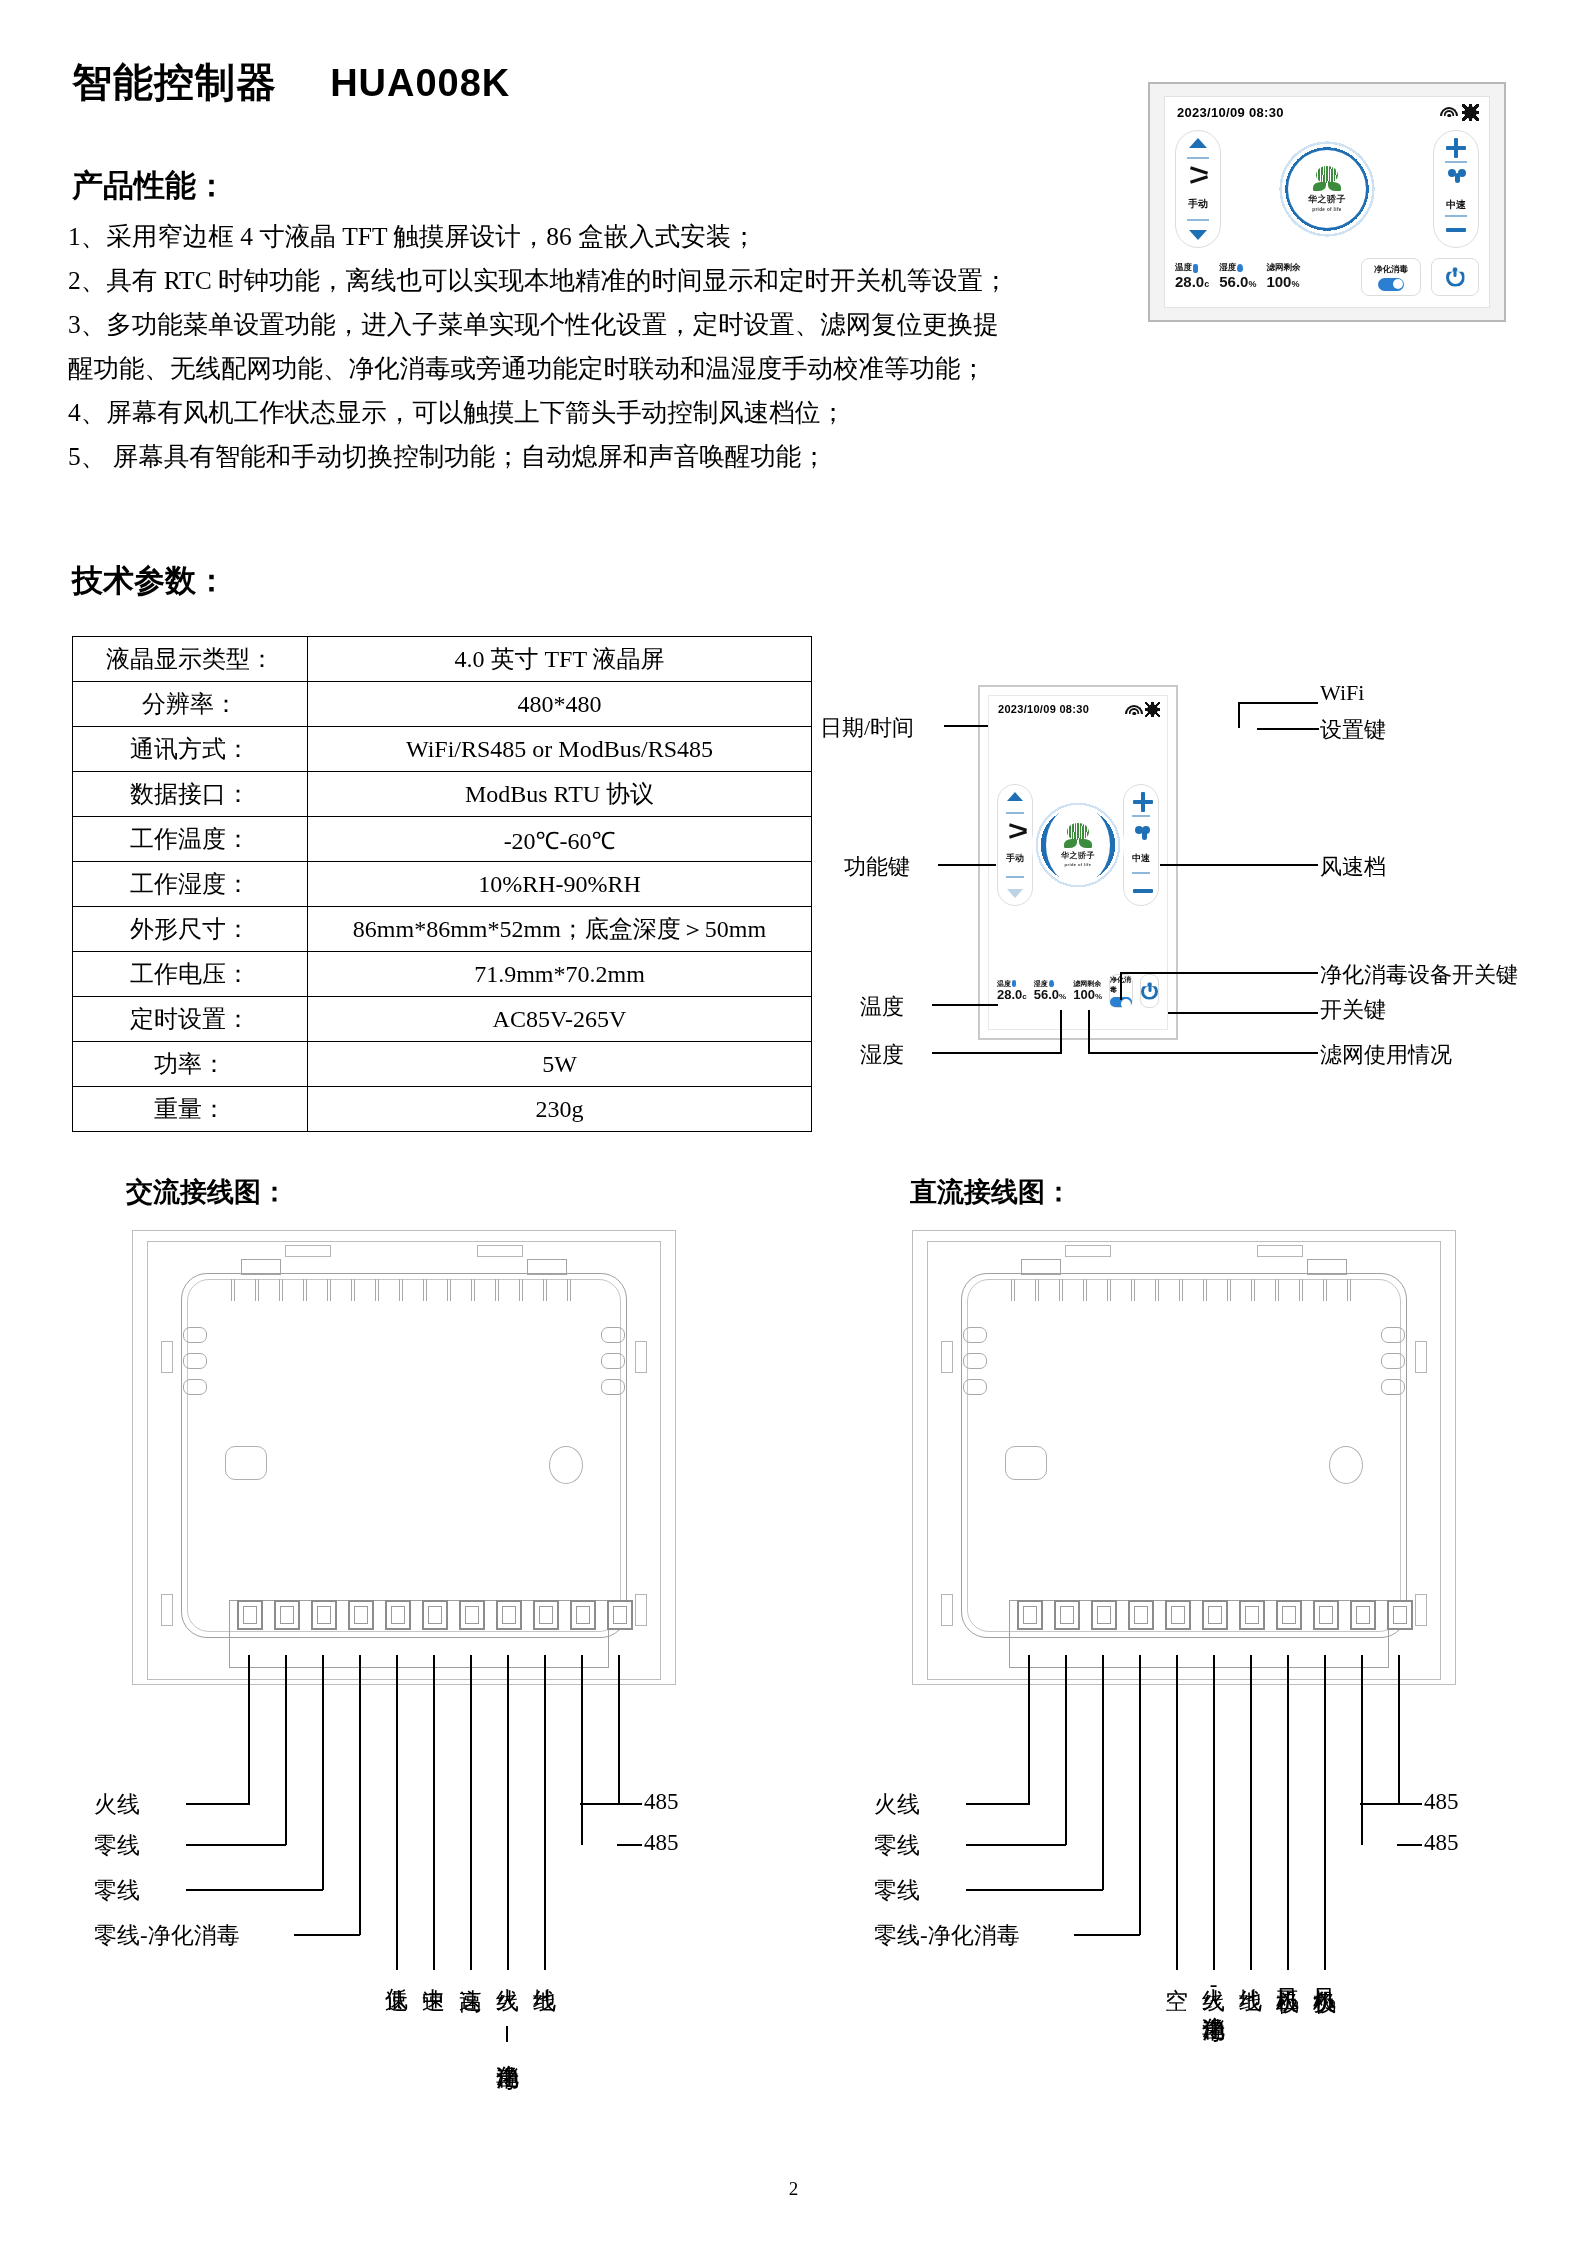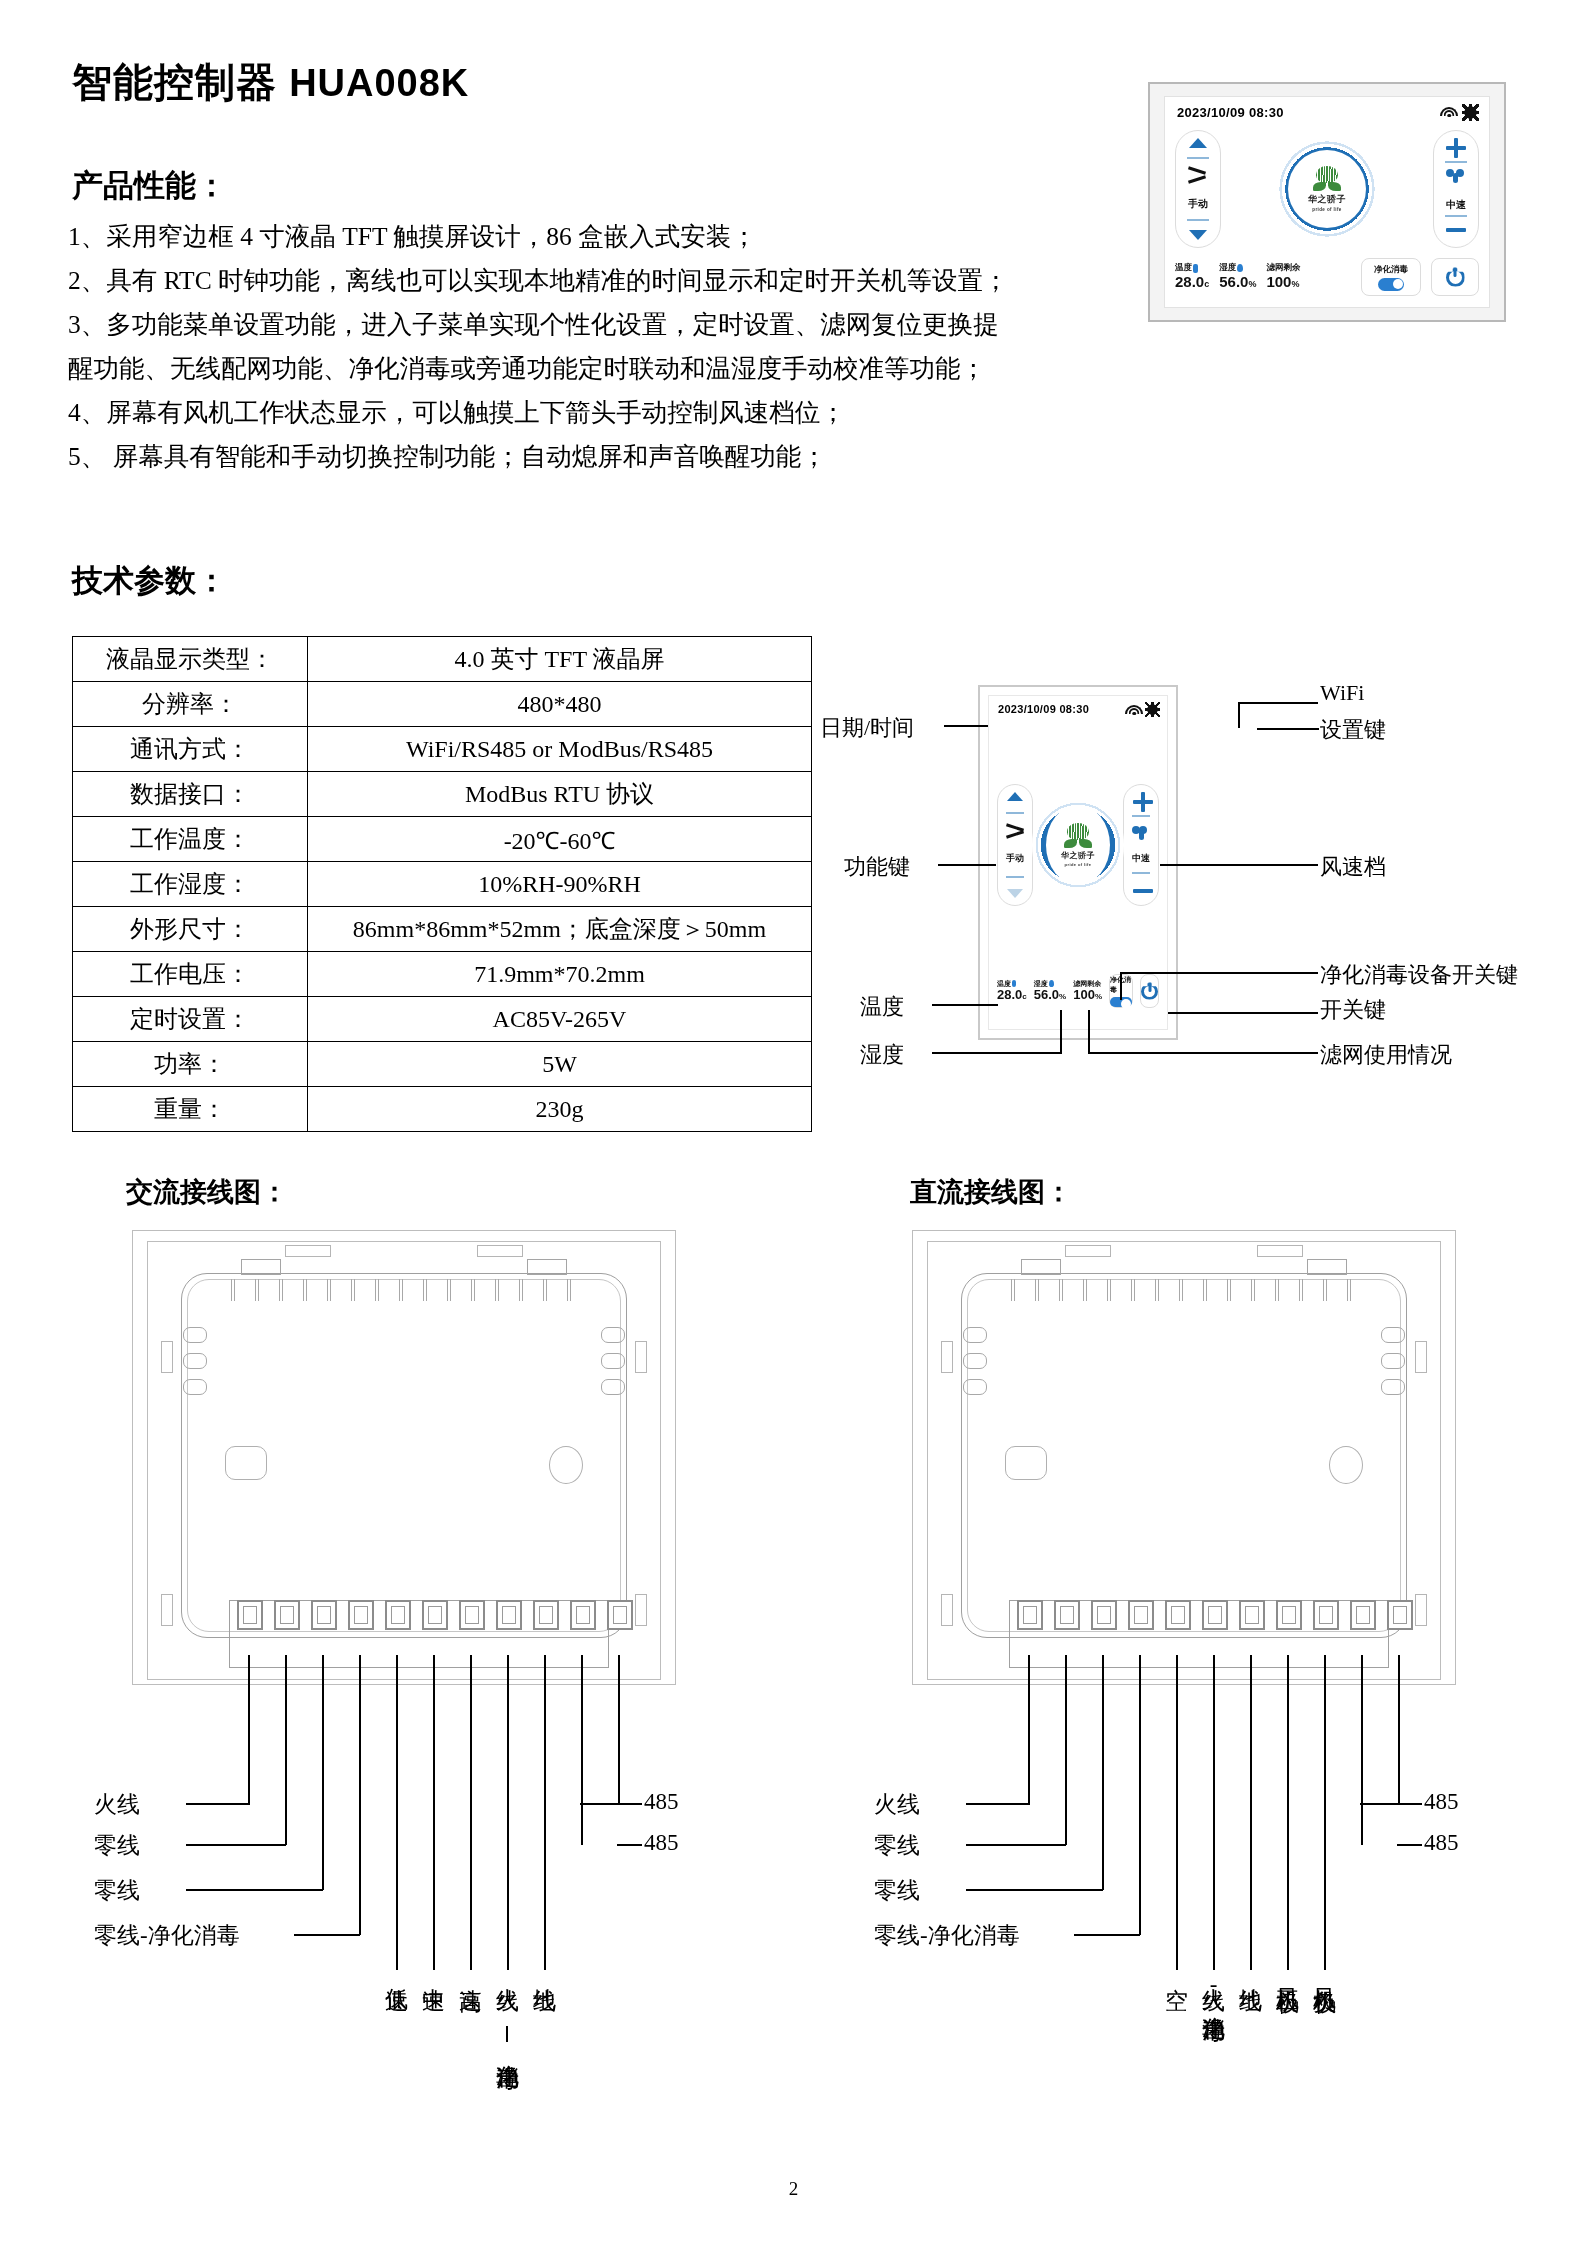--- a/index.html
+++ b/index.html
@@ -8,21 +8,21 @@
     font-family:"Liberation Serif", serif;color:#000;
   }
   .page{position:absolute;inset:0;}
 
   
   .doc-title{
     position:absolute;left:72px;top:55px;
     font-family:"Liberation Sans", sans-serif;
     font-weight:bold;font-size:40px;letter-spacing:1px;
   }
-  .doc-title .model{font-size:38px;}
+  .doc-title .model{font-size:38px;margin-left:41px;}
 
   .section-title{
     position:absolute;left:72px;
     font-family:"Liberation Sans", sans-serif;
     font-weight:bold;font-size:31px;
   }
   #perf-title{top:165px;}
   #spec-title{top:560px;}
 
   .feature-list{
@@ -92,21 +92,21 @@
   .chev{width:0;height:0;}
   .chev-up{
     border-left:9px solid transparent;border-right:9px solid transparent;
     border-bottom:10px solid #1f6fb5;
   }
   .chev-dn{
     border-left:9px solid transparent;border-right:9px solid transparent;
     border-top:10px solid #1f6fb5;
   }
   .pill-div{width:22px;height:2px;background:#8fb8da;}
-  .pill-center{display:flex;flex-direction:column;align-items:flex-start;gap:15px;}
+  .pill-center{display:flex;flex-direction:column;align-items:flex-end;gap:15px;}
   .pill-label{
     font-family:"Liberation Sans", sans-serif;font-size:10px;font-weight:bold;color:#111;
   }
   .plus-ic,.minus-ic{position:relative;width:20px;height:20px;}
   .plus-ic::before,.plus-ic::after,.minus-ic::before{
     content:"";position:absolute;background:#1f6fb5;border-radius:1px;
   }
   .plus-ic::before{left:0;top:8px;width:20px;height:4px;}
   .plus-ic::after{left:8px;top:0;width:4px;height:20px;}
   .minus-ic::before{left:0;top:8px;width:20px;height:4px;}

